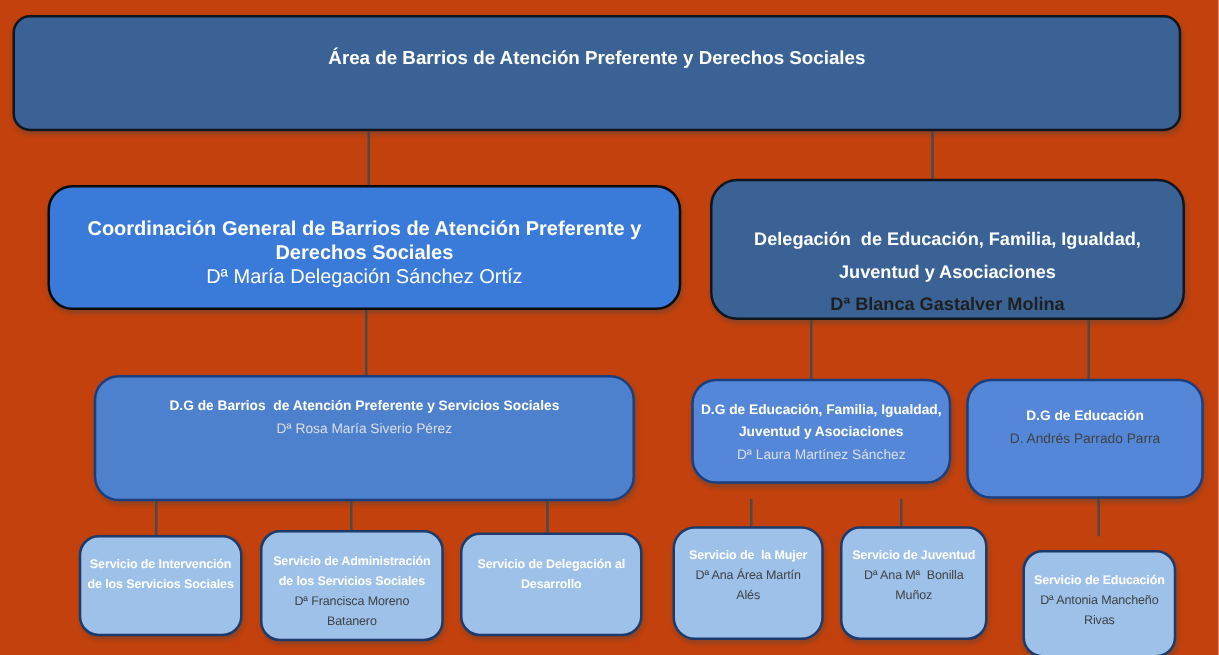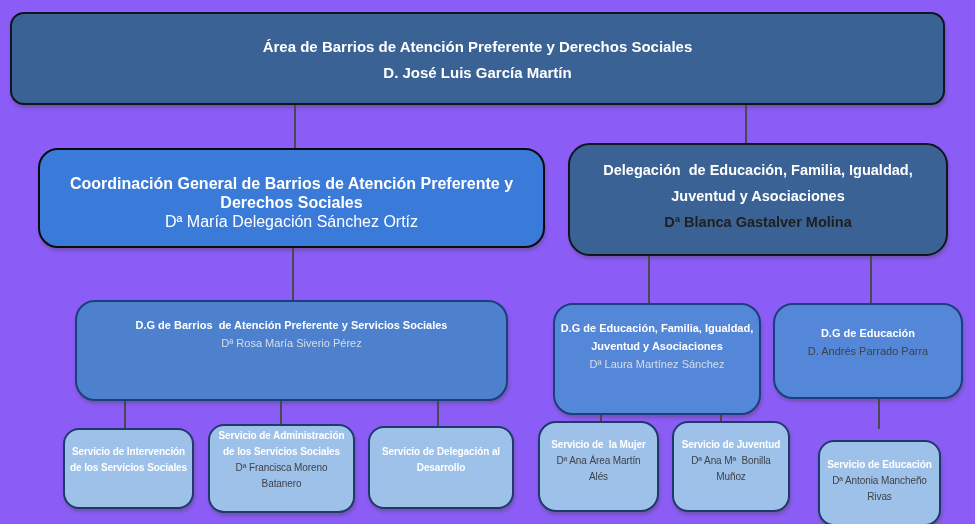--- a/index.html
+++ b/index.html
@@ -1,20 +1,20 @@
 <!DOCTYPE html>
 <html><head>
 <meta charset="utf-8">
 <style>
   html, body { margin: 0; padding: 0; background: #ffffff; }
   #stage {
     position: relative;
     width: 975px;
     height: 524px;
-    background: #8b5cf6;
+    background: #c2410c;
     font-family: "Liberation Sans", sans-serif;
     overflow: hidden;
   }
   .box {
     position: absolute;
     box-sizing: border-box;
     display: flex;
     flex-direction: column;
     align-items: center;
     text-align: center;
@@ -59,56 +59,55 @@
   <div class="vline" style="left:870px; top:256px; height:47px;"></div>
   <div class="vline" style="left:124px; top:401px; height:27px;"></div>
   <div class="vline" style="left:280px; top:401px; height:25px;"></div>
   <div class="vline" style="left:437px; top:401px; height:25px;"></div>
   <div class="vline" style="left:600px; top:399px; height:22px;"></div>
   <div class="vline" style="left:720px; top:399px; height:22px;"></div>
   <div class="vline" style="left:878px; top:399px; height:30px;"></div>
 
   <div class="box root" style="left:10px; top:12px; width:935px; height:93px; padding-top:20px;">
     <div class="t b w">Área de Barrios de Atención Preferente y Derechos Sociales</div>
-    <div class="t b w">D. José Luis García Martín</div>
   </div>
 
   <div class="box coord" style="left:38px; top:148px; width:507px; height:100px; padding-top:24px;">
     <div class="t b w">Coordinación General de Barrios de Atención Preferente y Derechos Sociales</div>
     <div class="t w">Dª María Delegación Sánchez Ortíz</div>
   </div>
 
-  <div class="box deleg" style="left:568px; top:143px; width:380px; height:113px; padding-top:12px;">
+  <div class="box deleg" style="left:568px; top:143px; width:380px; height:113px; padding-top:34px;">
     <div class="t b w">Delegación  de Educación, Familia, Igualdad,</div>
     <div class="t b w">Juventud y Asociaciones</div>
     <div class="t b dkb">Dª Blanca Gastalver Molina</div>
   </div>
 
   <div class="box dg dg-left" style="left:75px; top:300px; width:433px; height:101px; padding-top:14px;">
     <div class="t b w">D.G de Barrios  de Atención Preferente y Servicios Sociales</div>
     <div class="t lg">Dª Rosa María Siverio Pérez</div>
   </div>
 
-  <div class="box dg" style="left:553px; top:303px; width:208px; height:112px; padding-top:14px;">
+  <div class="box dg" style="left:553px; top:303px; width:208px; height:84px; padding-top:14px;">
     <div class="t b w">D.G de Educación, Familia, Igualdad,</div>
     <div class="t b w">Juventud y Asociaciones</div>
     <div class="t lg">Dª Laura Martínez Sánchez</div>
   </div>
 
   <div class="box dg" style="left:773px; top:303px; width:190px; height:96px; padding-top:19px;">
     <div class="t b w">D.G de Educación</div>
     <div class="t dk">D. Andrés Parrado Parra</div>
   </div>
 
   <div class="box serv" style="left:63px; top:428px; width:131px; height:81px; padding-top:14px;">
     <div class="t b w">Servicio de Intervención</div>
     <div class="t b w">de los Servicios Sociales</div>
   </div>
 
-  <div class="box serv" style="left:208px; top:424px; width:147px; height:89px; padding-top:2px;">
+  <div class="box serv" style="left:208px; top:424px; width:147px; height:89px; padding-top:16px;">
     <div class="t b w">Servicio de Administración</div>
     <div class="t b w">de los Servicios Sociales</div>
     <div class="t dk">Dª Francisca Moreno</div>
     <div class="t dk">Batanero</div>
   </div>
 
   <div class="box serv" style="left:368px; top:426px; width:146px; height:83px; padding-top:16px;">
     <div class="t b w">Servicio de Delegación al</div>
     <div class="t b w">Desarrollo</div>
   </div>

